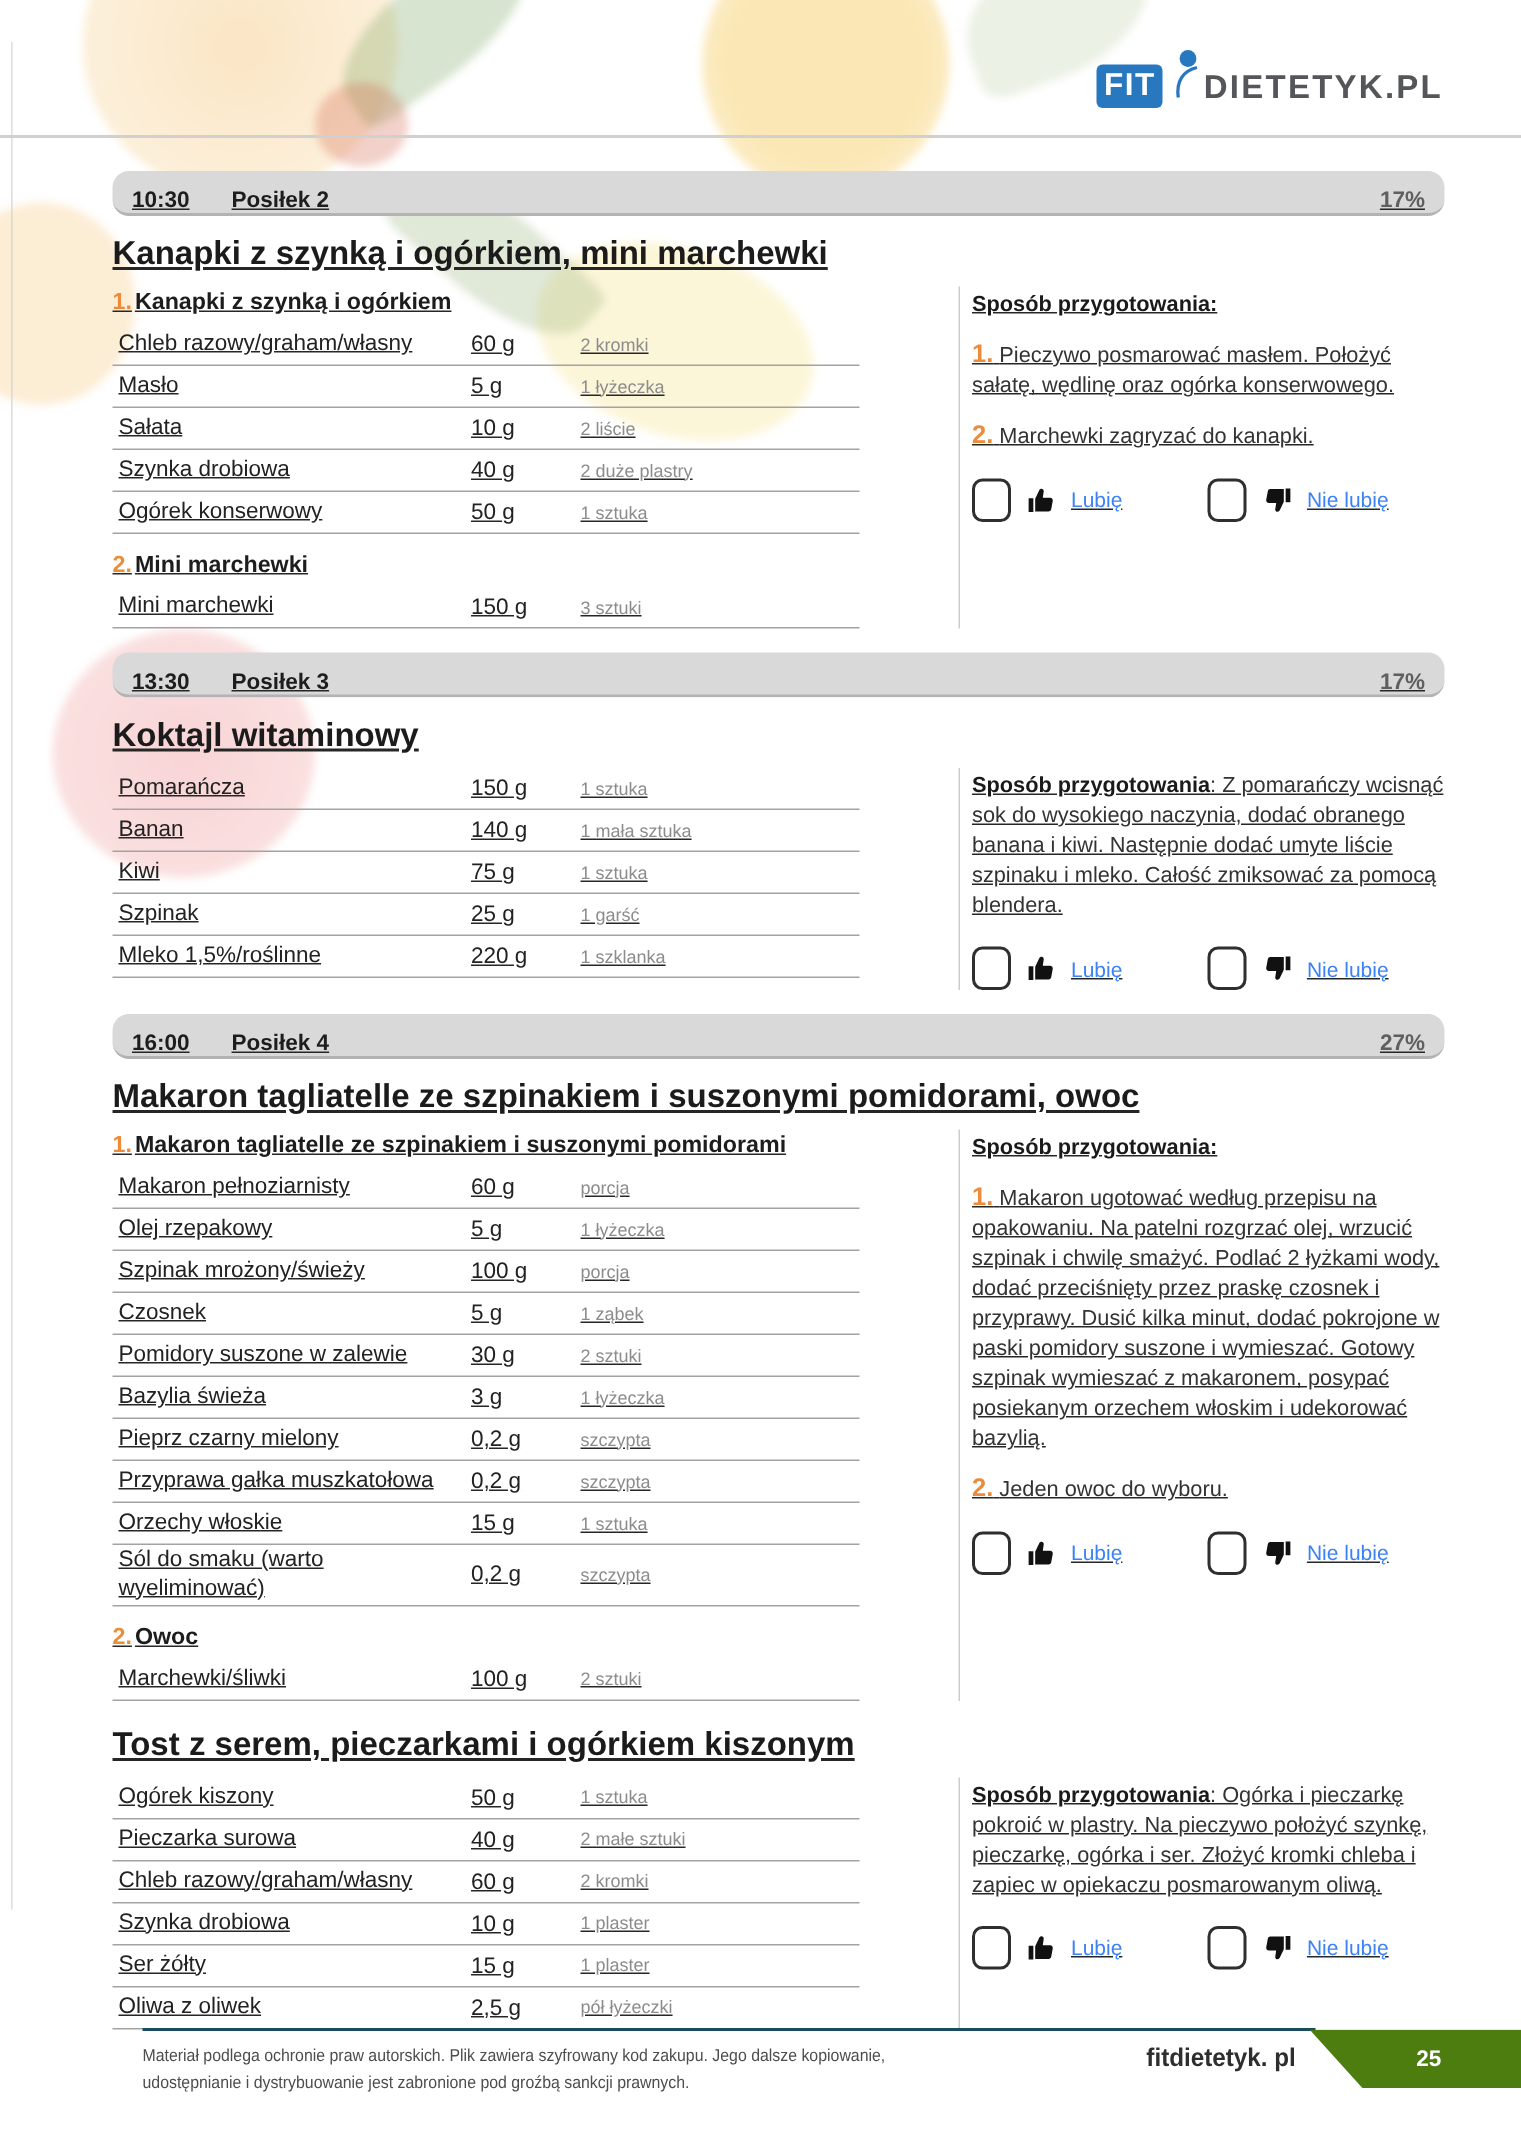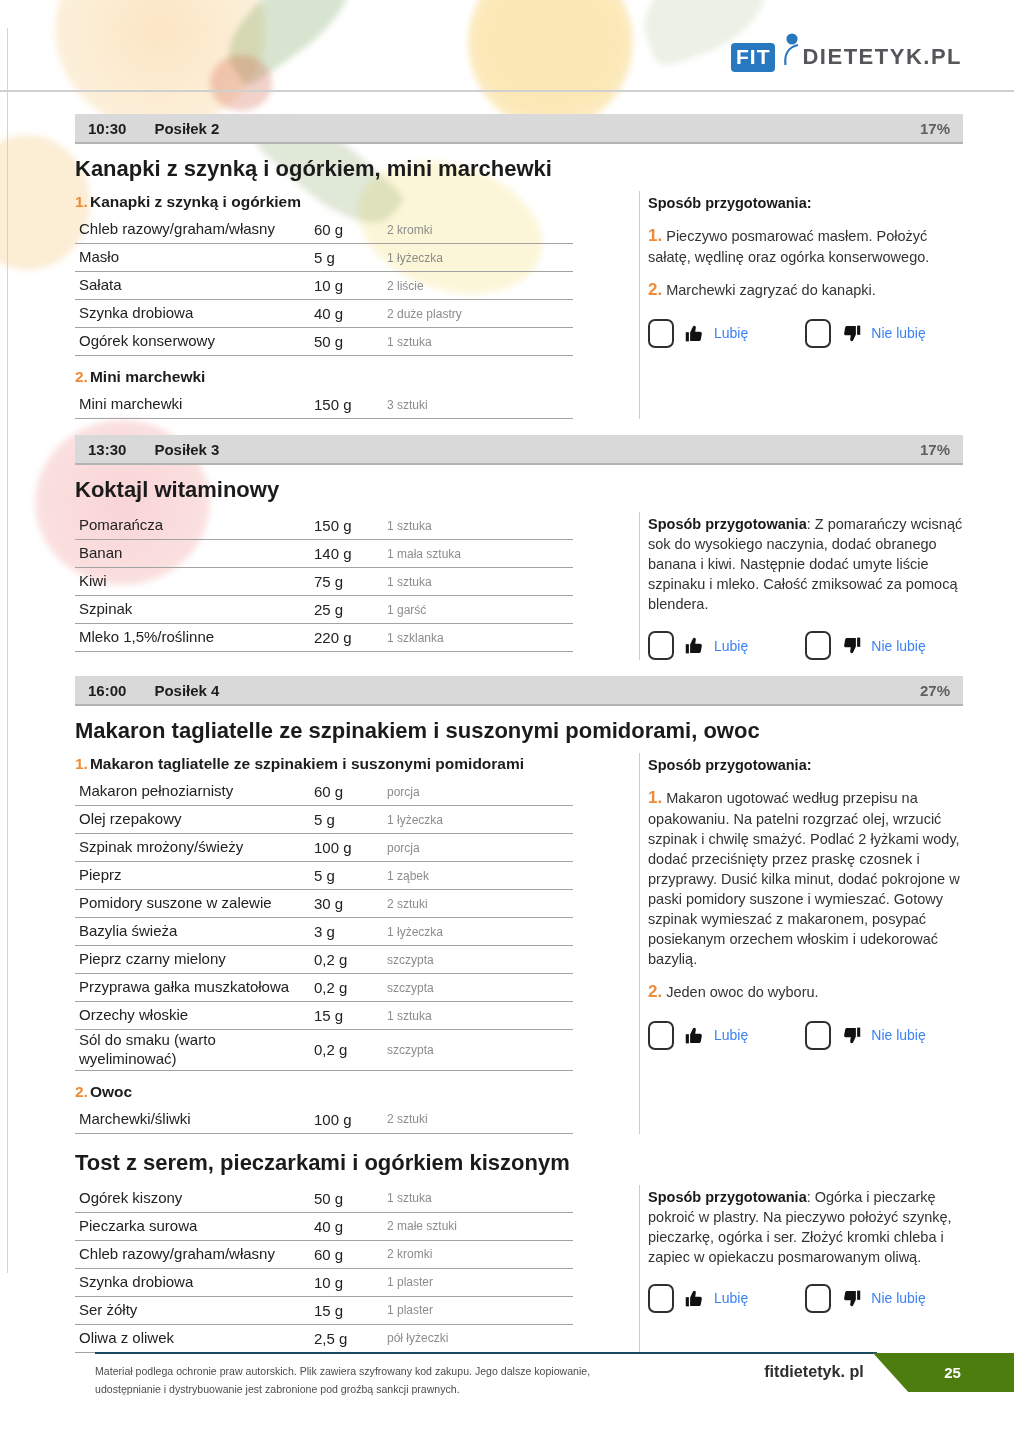--- a/index.html
+++ b/index.html
@@ -1,17 +1,17 @@
 <!DOCTYPE html>
 <html lang="pl"><head>
 <meta charset="utf-8">
 <style>
   html,body{margin:0;padding:0;background:#fff;}
   .page{position:relative;width:1014px;height:1406px;overflow:hidden;background:#fff;
-        font-family:"Liberation Sans","DejaVu Sans",sans-serif;color:#262626;}
+        font-family:"Liberation Sans","DejaVu Sans",sans-serif;color:#262626;text-decoration:underline;}
   
   .wm-layer{position:absolute;left:0;top:0;width:1014px;height:620px;pointer-events:none;filter:blur(3px);}
   .wm{position:absolute;border-radius:50%;}
   .wm1{left:55px;top:-70px;width:210px;height:200px;background:radial-gradient(circle,#f1a93c,#f7d9a0);opacity:.30;}
   .wm2{left:215px;top:-15px;width:150px;height:66px;background:#79a460;border-radius:60% 10% 60% 10%;transform:rotate(-35deg);opacity:.30;}
   .wm3{left:210px;top:55px;width:62px;height:56px;background:#d05a42;opacity:.28;}
   .wm4{left:468px;top:-45px;width:165px;height:175px;background:radial-gradient(circle,#f6c23e 55%,#fbe7b0);opacity:.38;}
   .wm5{left:355px;top:165px;width:190px;height:125px;background:#f2de6e;transform:rotate(18deg);opacity:.26;}
   .wm6{left:255px;top:140px;width:150px;height:62px;background:#86a86a;border-radius:60% 10% 60% 10%;transform:rotate(42deg);opacity:.26;}
   .wm7{left:35px;top:420px;width:175px;height:165px;background:radial-gradient(circle,#ef8f96,#f6bcb8);opacity:.38;}
@@ -22,21 +22,21 @@
   .header{position:relative;height:90px;border-bottom:2px solid #d0d0d0;}
   .logo{position:absolute;right:52px;top:38px;display:flex;align-items:center;}
   .logo-fit{display:inline-block;background:#2878bf;color:#fff;font-weight:bold;font-size:21px;
             padding:2px 5px 3px 5px;border-radius:4px;letter-spacing:1px;}
   .logo-person{margin:0 1px 0 2px;display:inline-block;position:relative;top:-6px;}
   .logo-rest{font-size:22px;color:#55565a;font-weight:600;letter-spacing:1.5px;}
   
   .main{position:relative;z-index:1;padding:22px 51px 0 75px;}
   .meal{margin-bottom:16px;}
   .meal-bar{height:28px;background:#d9d9d9;border-bottom:2px solid #b3b3b3;
-            display:flex;align-items:center;font-size:15px;}
+            display:flex;align-items:flex-end;font-size:15px;border-radius:11px;}
   .meal-time{margin-left:13px;font-weight:bold;color:#1d1d1d;}
   .meal-name{margin-left:28px;font-weight:bold;color:#1d1d1d;}
   .meal-percent{margin-left:auto;margin-right:13px;color:#5f5f5f;font-weight:bold;}
   .meal-title{font-size:22px;font-weight:bold;color:#1b1b1b;margin:12px 0 9px 0;}
   .meal-body{display:flex;align-items:stretch;}
   .ingredients{width:498px;margin-right:66px;flex:none;}
   .prep{flex:1;border-left:1px solid #cccccc;padding-left:8px;min-width:0;}
   
   .group-heading{font-size:15.5px;font-weight:bold;color:#1d1d1d;margin:10px 0 5px 0;}
   .group:first-child .group-heading{margin-top:2px;}
@@ -302,21 +302,21 @@
     <span class="ing-measure">1 łyżeczka</span>
   </div>
 
   <div class="ing-row">
     <span class="ing-name">Szpinak mrożony/świeży</span>
     <span class="ing-amount">100 g</span>
     <span class="ing-measure">porcja</span>
   </div>
 
   <div class="ing-row">
-    <span class="ing-name">Pieprz</span>
+    <span class="ing-name">Czosnek</span>
     <span class="ing-amount">5 g</span>
     <span class="ing-measure">1 ząbek</span>
   </div>
 
   <div class="ing-row">
     <span class="ing-name">Pomidory suszone w zalewie</span>
     <span class="ing-amount">30 g</span>
     <span class="ing-measure">2 sztuki</span>
   </div>
 

